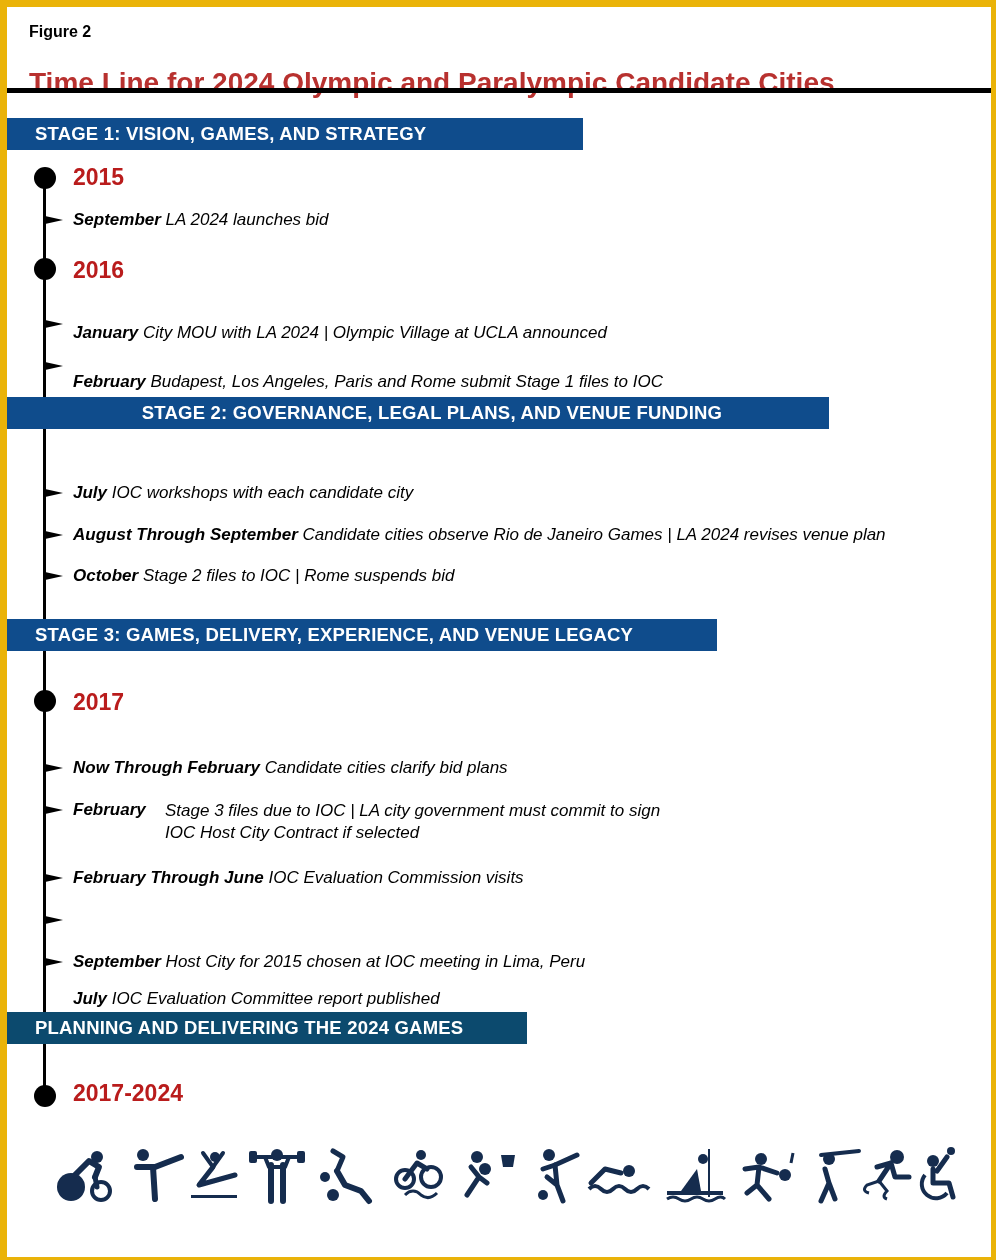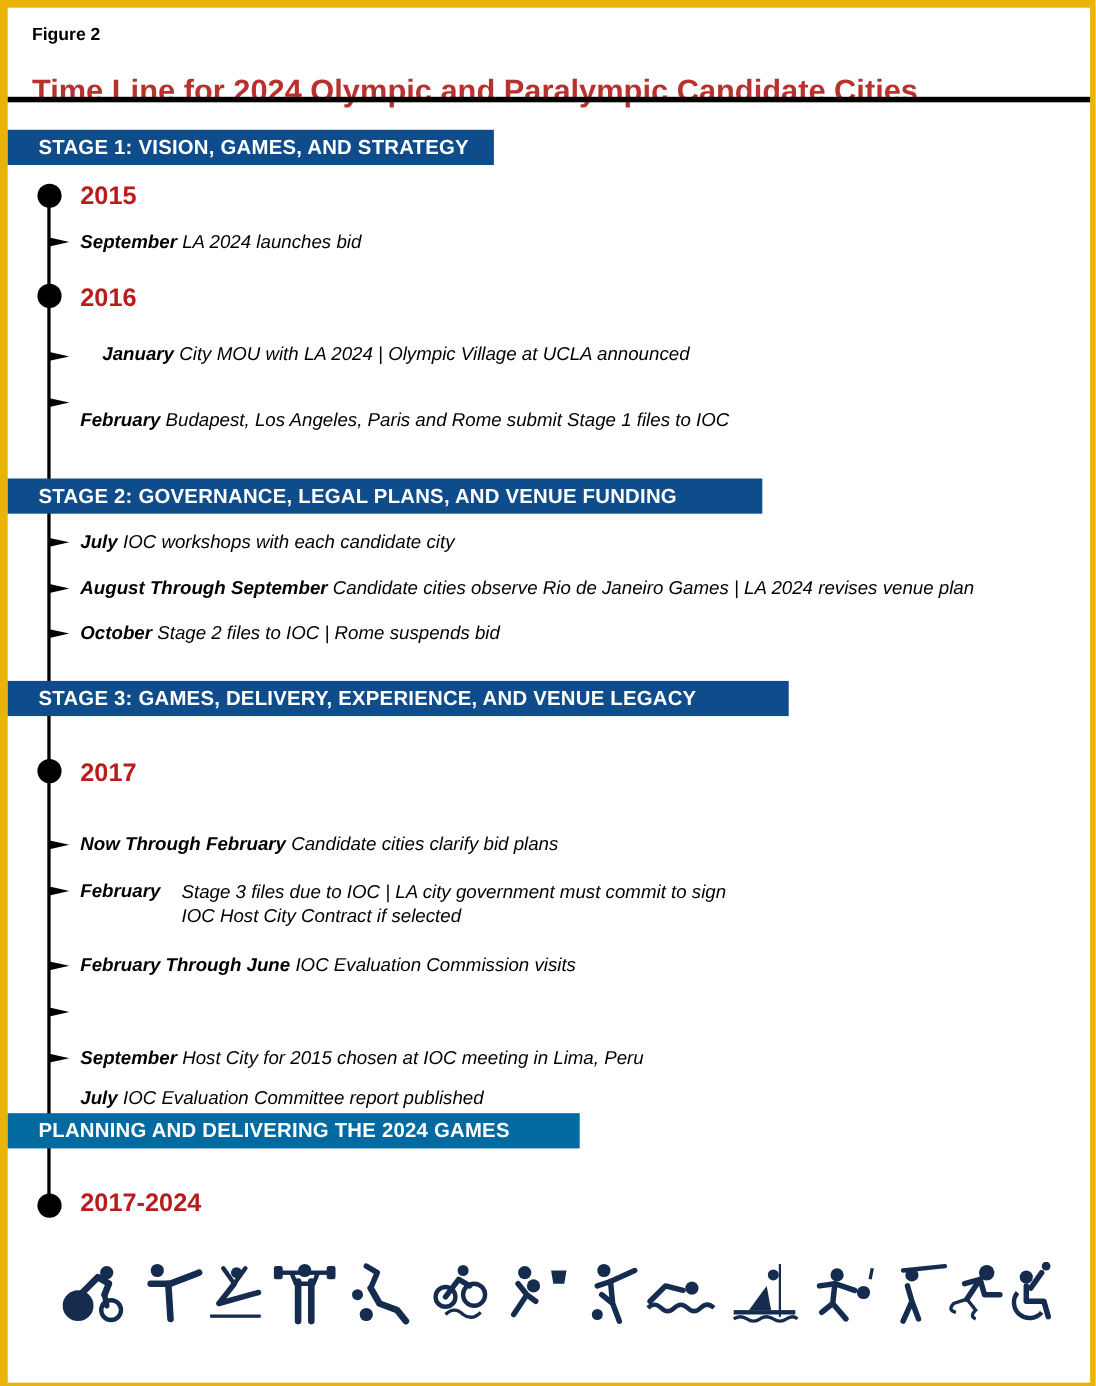--- a/index.html
+++ b/index.html
@@ -5,21 +5,21 @@
   html, body { margin: 0; padding: 0; background: #ffffff; }
   body { width: 996px; height: 1260px; position: relative; overflow: hidden; font-family: "Liberation Sans", sans-serif; }
   .shadow { position: absolute; left: 8px; top: 8px; width: 988px; height: 1252px; background: #8a8a8a; }
   .frame { position: absolute; left: 0; top: 0; width: 984px; height: 1250px; border: 7px solid #eab308; background: #fff; }
   .fig-label { position: absolute; left: 22px; top: 16px; font-size: 16px; font-weight: bold; color: #000; }
   .fig-title { position: absolute; left: 22px; top: 60px; font-size: 28px; font-weight: bold; color: #b8312f; }
   .title-rule { position: absolute; left: 0; top: 81px; width: 984px; height: 5px; background: #000; }
   .spine { position: absolute; left: 36px; top: 170px; width: 3px; height: 920px; background: #000; }
   .banner { position: absolute; left: 0; height: 32px; color: #fff; font-weight: bold; font-size: 18.5px; line-height: 32px; padding-left: 28px; box-sizing: border-box; letter-spacing: 0.2px; }
   .banner.dark { background: #0f4c8c; }
-  .banner.light { background: #0369a1; }
+  .banner.light { background: #0c4a6e; }
   .year { position: absolute; left: 66px; font-size: 23px; font-weight: bold; color: #b91c1c; }
   .dot { position: absolute; left: 27px; width: 22px; height: 22px; border-radius: 50%; background: #000; }
   .event { position: absolute; left: 66px; font-size: 17px; color: #000; white-space: nowrap; font-style: italic; }
   .event b { font-weight: bold; }
   .tick { position: absolute; left: 38px; width: 0; height: 0; border-top: 4px solid transparent; border-bottom: 4px solid transparent; border-left: 18px solid #000; }
   .event .desc-multi { position: absolute; left: 92px; top: 0; white-space: nowrap; line-height: 22px; }
   .icons { position: absolute; left: 44px; top: 1140px; height: 60px; width: 910px; }
   .icons svg { position: absolute; top: 0; }
 </style>
 </head>
@@ -27,38 +27,38 @@
 
 <div class="shadow"></div>
 <div class="frame">
 
   <div class="fig-label">Figure 2</div>
   <div class="fig-title">Time Line for 2024 Olympic and Paralympic Candidate Cities</div>
   <div class="title-rule"></div>
 
   <div class="spine"></div>
 
-  <div class="banner dark" style="top:111px;width:442px;">STAGE 1: VISION, GAMES, AND STRATEGY</div>
+  <div class="banner dark" style="top:111px;width:576px;">STAGE 1: VISION, GAMES, AND STRATEGY</div>
 
   <div class="dot" style="top:160px;"></div>
   <div class="year" style="top:157px;">2015</div>
 
   <div class="tick" style="top:209px;"></div>
   <div class="event" style="top:203px;"><b>September</b> <span>LA 2024 launches bid</span></div>
 
   <div class="dot" style="top:251px;"></div>
   <div class="year" style="top:250px;">2016</div>
 
   <div class="tick" style="top:313px;"></div>
-  <div class="event" style="top:305px;margin-left:20px;"><b>January</b> <span>City MOU with LA 2024 | Olympic Village at UCLA announced</span></div>
+  <div class="event" style="top:316px;"><b>January</b> <span>City MOU with LA 2024 | Olympic Village at UCLA announced</span></div>
 
   <div class="tick" style="top:355px;"></div>
   <div class="event" style="top:365px;"><b>February</b> <span>Budapest, Los Angeles, Paris and Rome submit Stage 1 files to IOC</span></div>
 
-  <div class="banner dark" style="top:428px;width:686px;">STAGE 2: GOVERNANCE, LEGAL PLANS, AND VENUE FUNDING</div>
+  <div class="banner dark" style="top:390px;width:822px;text-align:center;">STAGE 2: GOVERNANCE, LEGAL PLANS, AND VENUE FUNDING</div>
 
   <div class="tick" style="top:482px;"></div>
   <div class="event" style="top:476px;"><b>July</b> <span>IOC workshops with each candidate city</span></div>
 
   <div class="tick" style="top:524px;"></div>
   <div class="event" style="top:518px;"><b>August Through September</b> <span>Candidate cities observe Rio de Janeiro Games | LA 2024 revises venue plan</span></div>
 
   <div class="tick" style="top:565px;"></div>
   <div class="event" style="top:559px;"><b>October</b> <span>Stage 2 files to IOC | Rome suspends bid</span></div>
 

